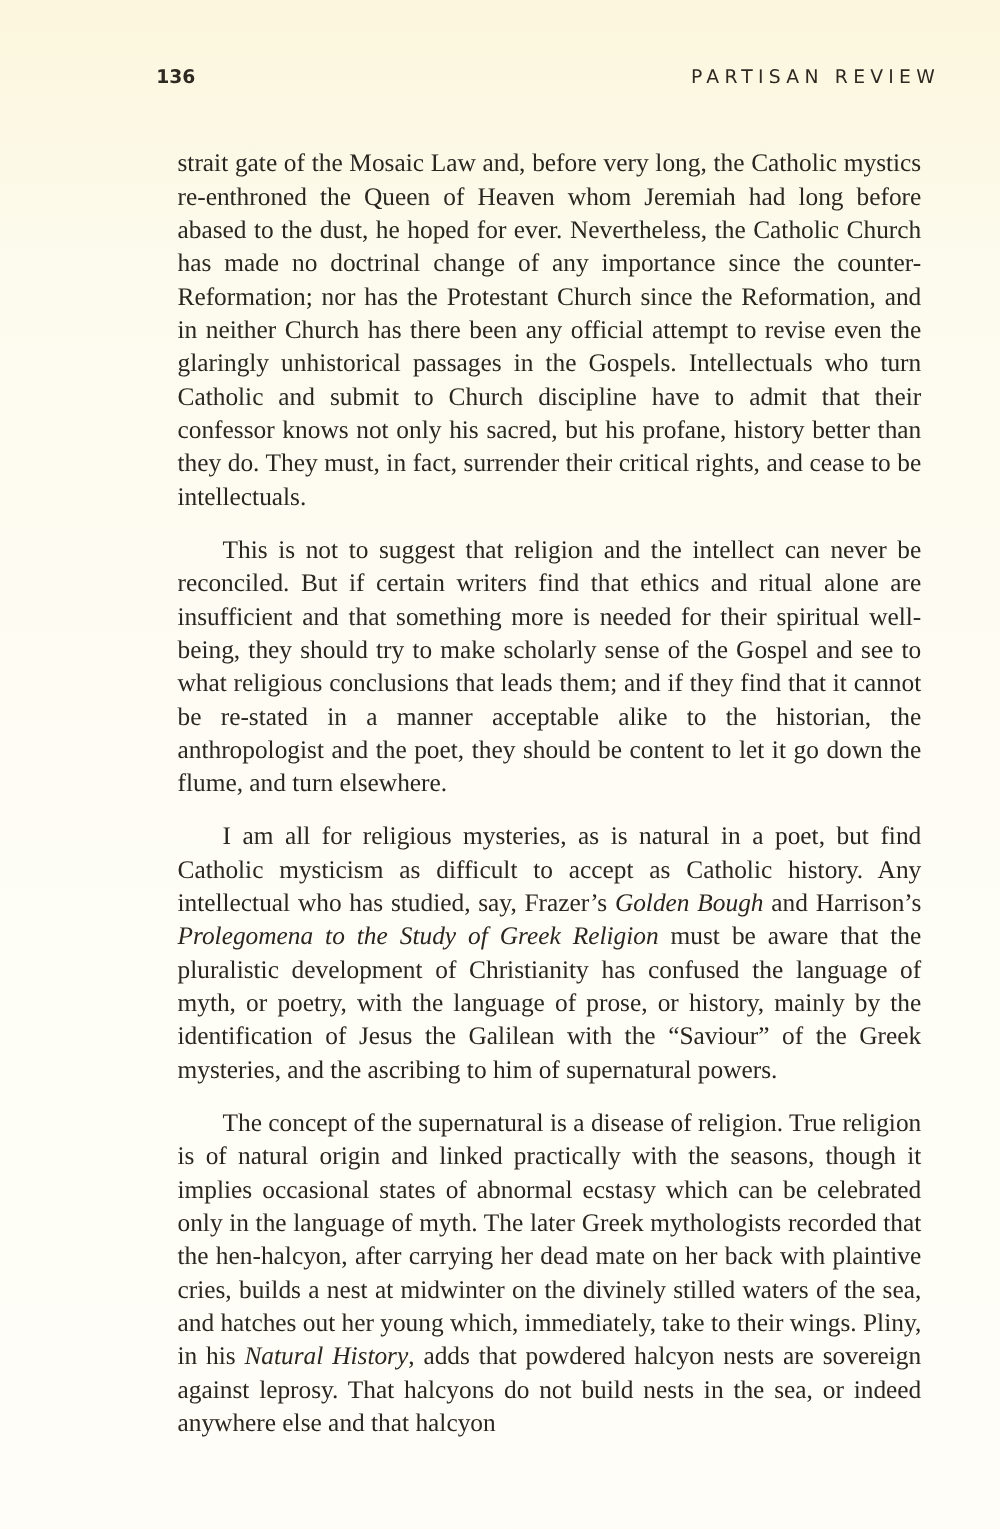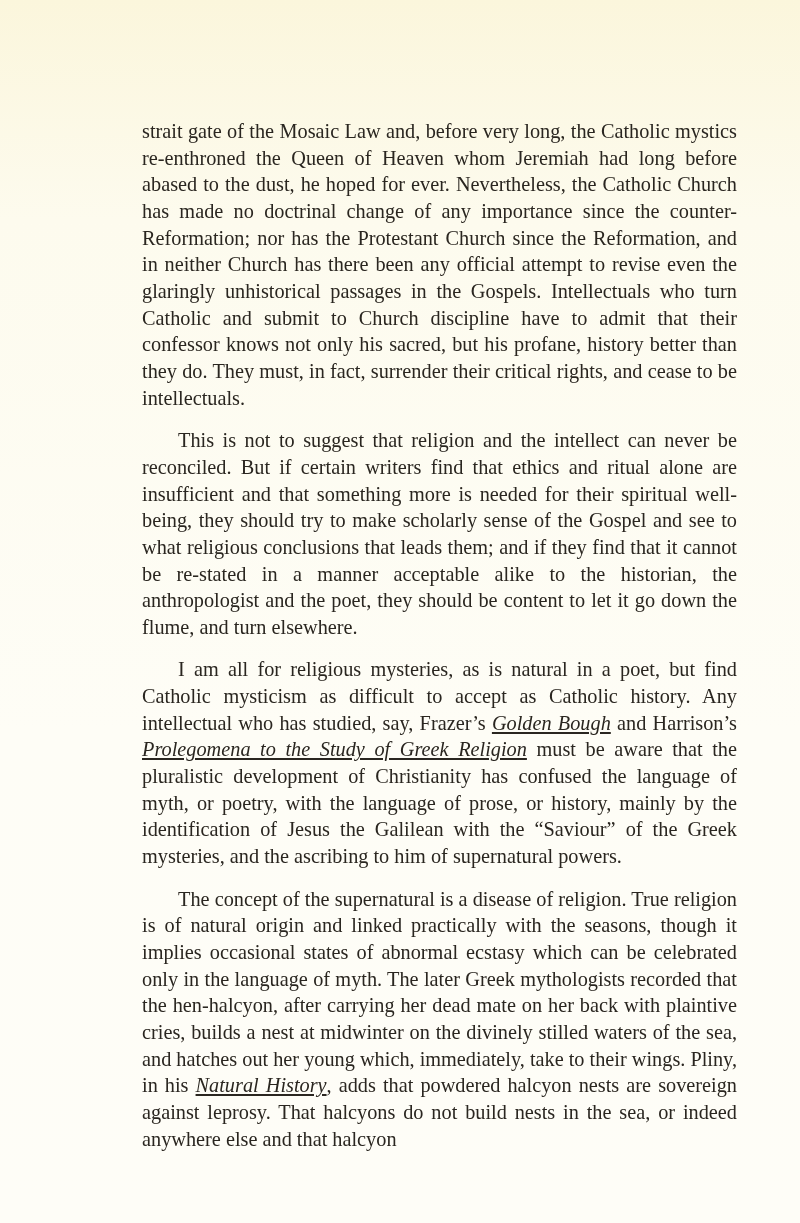--- a/index.html
+++ b/index.html
@@ -10,26 +10,30 @@
     color:#2a2620;
   }
   .page { position:relative; width:800px; height:1223px;
     background: linear-gradient(180deg, #fbf6dc 0%, #fdfbee 18%, #fefdf6 60%, #fefdf7 100%); }
   .running-head { position:absolute; top:52px; left:125px; width:627px; height:24px; }
   .folio { position:absolute; left:0; top:0; font-family:"DejaVu Sans", sans-serif; font-size:15px; font-weight:bold; color:#2e2a22; letter-spacing:0; }
   .journal { position:absolute; right:0; top:0; font-family:"DejaVu Sans", sans-serif; font-size:15px; letter-spacing:4.2px; color:#2e2a22; }
   .body-text { position:absolute; top:102px; left:126px; width:627px; font-size:20.3px; line-height:26.65px; text-align:justify; }
   .body-text p { margin:16px; text-indent:0; hyphens:none; }
   .body-text p.indent { text-indent:36px; }
-  .body-text em { font-style:italic;text-decoration:underline; }
+  .body-text em { font-style:italic; }
 </style>
 </head>
 <body>
 
 <div class="page">
+  <div class="running-head">
+    <span class="folio">136</span>
+    <span class="journal">PARTISAN REVIEW</span>
+  </div>
 
   <div class="body-text">
     <p><span>strait gate of the Mosaic Law and, before very long, the Catholic mystics re-enthroned the Queen of Heaven whom Jeremiah had long before abased to the dust, he hoped for ever. Nevertheless, the Catholic Church has made no doctrinal change of any importance since the counter-Reformation; nor has the Protestant Church since the Reformation, and in neither Church has there been any official attempt to revise even the glaringly unhistorical passages in the Gos­pels. Intellectuals who turn Catholic and submit to Church discipline have to admit that their confessor knows not only his sacred, but his profane, history better than they do. They must, in fact, surrender their critical rights, and cease to be intellectuals.</span></p>
     <p class="indent"><span>This is not to suggest that religion and the intellect can never be reconciled. But if certain writers find that ethics and ritual alone are insufficient and that something more is needed for their spiritual well-being, they should try to make scholarly sense of the Gospel and see to what religious conclusions that leads them; and if they find that it cannot be re-stated in a manner acceptable alike to the his­torian, the anthropologist and the poet, they should be content to let it go down the flume, and turn elsewhere.</span></p>
     <p class="indent"><span>I am all for religious mysteries, as is natural in a poet, but find Catholic mysticism as difficult to accept as Catholic history. Any intellectual who has studied, say, Frazer’s </span><em>Golden Bough</em><span> and Har­rison’s </span><em>Prolegomena to the Study of Greek Religion</em><span> must be aware that the pluralistic development of Christianity has confused the language of myth, or poetry, with the language of prose, or history, mainly by the identification of Jesus the Galilean with the “Saviour” of the Greek mysteries, and the ascribing to him of supernatural powers.</span></p>
     <p class="indent"><span>The concept of the supernatural is a disease of religion. True religion is of natural origin and linked practically with the seasons, though it implies occasional states of abnormal ecstasy which can be celebrated only in the language of myth. The later Greek mythologists recorded that the hen-halcyon, after carrying her dead mate on her back with plaintive cries, builds a nest at midwinter on the divinely stilled waters of the sea, and hatches out her young which, immediate­ly, take to their wings. Pliny, in his </span><em>Natural History</em><span>, adds that pow­dered halcyon nests are sovereign against leprosy. That halcyons do not build nests in the sea, or indeed anywhere else and that halcyon</span></p>
   </div>
 </div>
 
 </body></html>

